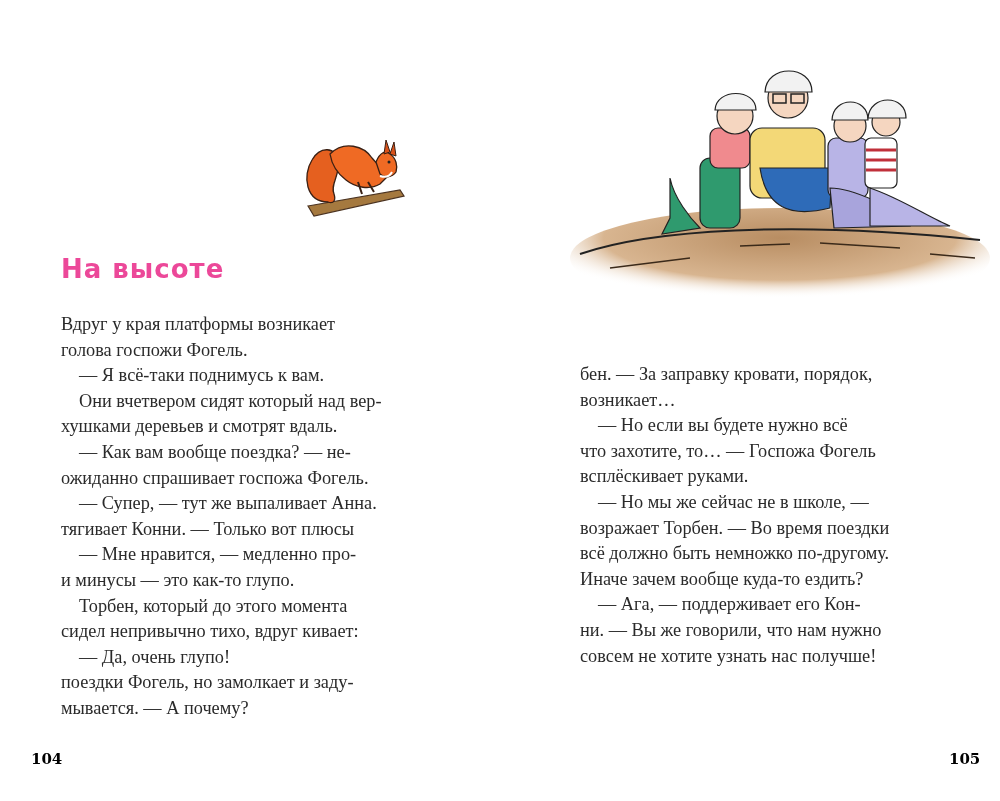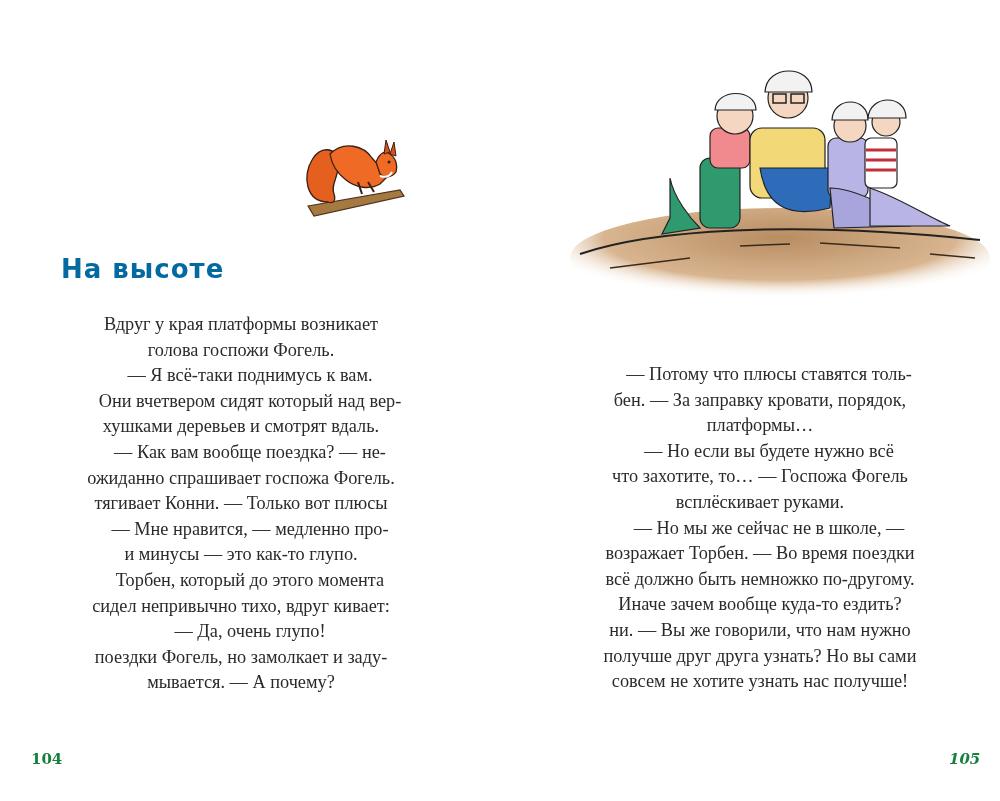--- a/index.html
+++ b/index.html
@@ -7,34 +7,34 @@
     width:1000px; height:801px; background:#ffffff; position:relative; overflow:hidden;
     font-family: "Liberation Serif", "DejaVu Serif", serif; color:#2a2a2a;
   }
   .page { position:absolute; top:0; height:801px; }
   .page-left { left:0; width:500px; }
   .page-right { left:500px; width:500px; }
 
   .chapter-title {
     position:absolute; left:61px; top:254px; margin:0;
     font-family: "DejaVu Sans", sans-serif; font-weight:bold;
-    font-size:26px; letter-spacing:1px; color:#0369a1;
+    font-size:26px; letter-spacing:1px; color:#ec4899;
   }
-  .text-block { position:absolute; font-size:18.3px; line-height:25.6px;text-align:center; }
+  .text-block { position:absolute; font-size:18.3px; line-height:25.6px; }
   .text-left { left:61px; top:312px; width:360px; }
   .text-right { left:80px; top:362px; width:360px; }
   .line { white-space:pre; display:block; }
   .indent { padding-left:18px; }
 
   .page-number {
     position:absolute; top:750px; font-family:"DejaVu Serif", serif;
-    font-weight:bold; font-size:15px; color:#15803d;
+    font-weight:bold; font-size:15px; color:#000000;
   }
   .pn-left { left:31px; }
-  .pn-right { left:449px;font-style:italic; }
+  .pn-right { left:449px; }
 
   .illus { position:absolute; }
   .squirrel { left:300px; top:132px; width:110px; height:90px; }
   .kids { left:70px; top:58px; width:420px; height:250px; }
 </style>
 </head>
 <body>
 
 <div class="page page-left">
   <svg class="illus squirrel" viewBox="0 0 110 90">
@@ -51,20 +51,21 @@
   <h1 class="chapter-title">На высоте</h1>
 
   <div class="text-block text-left">
     <span class="line">Вдруг у края платформы возникает</span>
     <span class="line">голова госпожи Фогель.</span>
     <span class="line indent">— Я всё-таки поднимусь к вам.</span>
     <span class="line indent">Они вчетвером сидят который над вер-</span>
     <span class="line">хушками деревьев и смотрят вдаль.</span>
     <span class="line indent">— Как вам вообще поездка? — не-</span>
     <span class="line">ожиданно спрашивает госпожа Фогель.</span>
+    <span class="line indent">— Супер, — тут же выпаливает Анна.</span>
     <span class="line">тягивает Конни. — Только вот плюсы</span>
     <span class="line indent">— Мне нравится, — медленно про-</span>
     <span class="line">и минусы — это как-то глупо.</span>
     <span class="line indent">Торбен, который до этого момента</span>
     <span class="line">сидел непривычно тихо, вдруг кивает:</span>
     <span class="line indent">— Да, очень глупо!</span>
     <span class="line">поездки Фогель, но замолкает и заду-</span>
     <span class="line">мывается. — А почему?</span>
   </div>
 
@@ -99,29 +100,28 @@
     <circle cx="280" cy="68" r="16" fill="#f5d6c0" stroke="#222" stroke-width="1.2"></circle>
     <path d="M262 62 C263 38 298 38 298 62 Z" fill="#f2f2f2" stroke="#222" stroke-width="1.2"></path>
     <rect x="295" y="80" width="32" height="50" rx="6" fill="#fff" stroke="#222" stroke-width="1.2"></rect>
     <path d="M296 92 H326 M296 102 H326 M296 112 H326" stroke="#c0303a" stroke-width="3"></path>
     <path d="M300 130 C330 140 360 160 380 168 L300 168 Z" fill="#b8b4e6" stroke="#222" stroke-width="1.2"></path>
     <circle cx="316" cy="64" r="14" fill="#f5d6c0" stroke="#222" stroke-width="1.2"></circle>
     <path d="M298 60 C300 36 336 36 336 60 Z" fill="#f2f2f2" stroke="#222" stroke-width="1.2"></path>
   </svg>
 
   <div class="text-block text-right">
-    <span class="line indent">— Потому что плюсы ставятся толь-</span>
     <span class="line">бен. — За заправку кровати, порядок,</span>
-    <span class="line">платформы…</span>
+    <span class="line">возникает…</span>
     <span class="line indent">— Но если вы будете нужно всё</span>
     <span class="line">что захотите, то… — Госпожа Фогель</span>
     <span class="line">всплёскивает руками.</span>
     <span class="line indent">— Но мы же сейчас не в школе, —</span>
     <span class="line">возражает Торбен. — Во время поездки</span>
     <span class="line">всё должно быть немножко по-другому.</span>
     <span class="line">Иначе зачем вообще куда-то ездить?</span>
+    <span class="line indent">— Ага, — поддерживает его Кон-</span>
     <span class="line">ни. — Вы же говорили, что нам нужно</span>
-    <span class="line">получше друг друга узнать? Но вы сами</span>
     <span class="line">совсем не хотите узнать нас получше!</span>
   </div>
 
   <div class="page-number pn-right">105</div>
 </div>
 
 </body></html>

